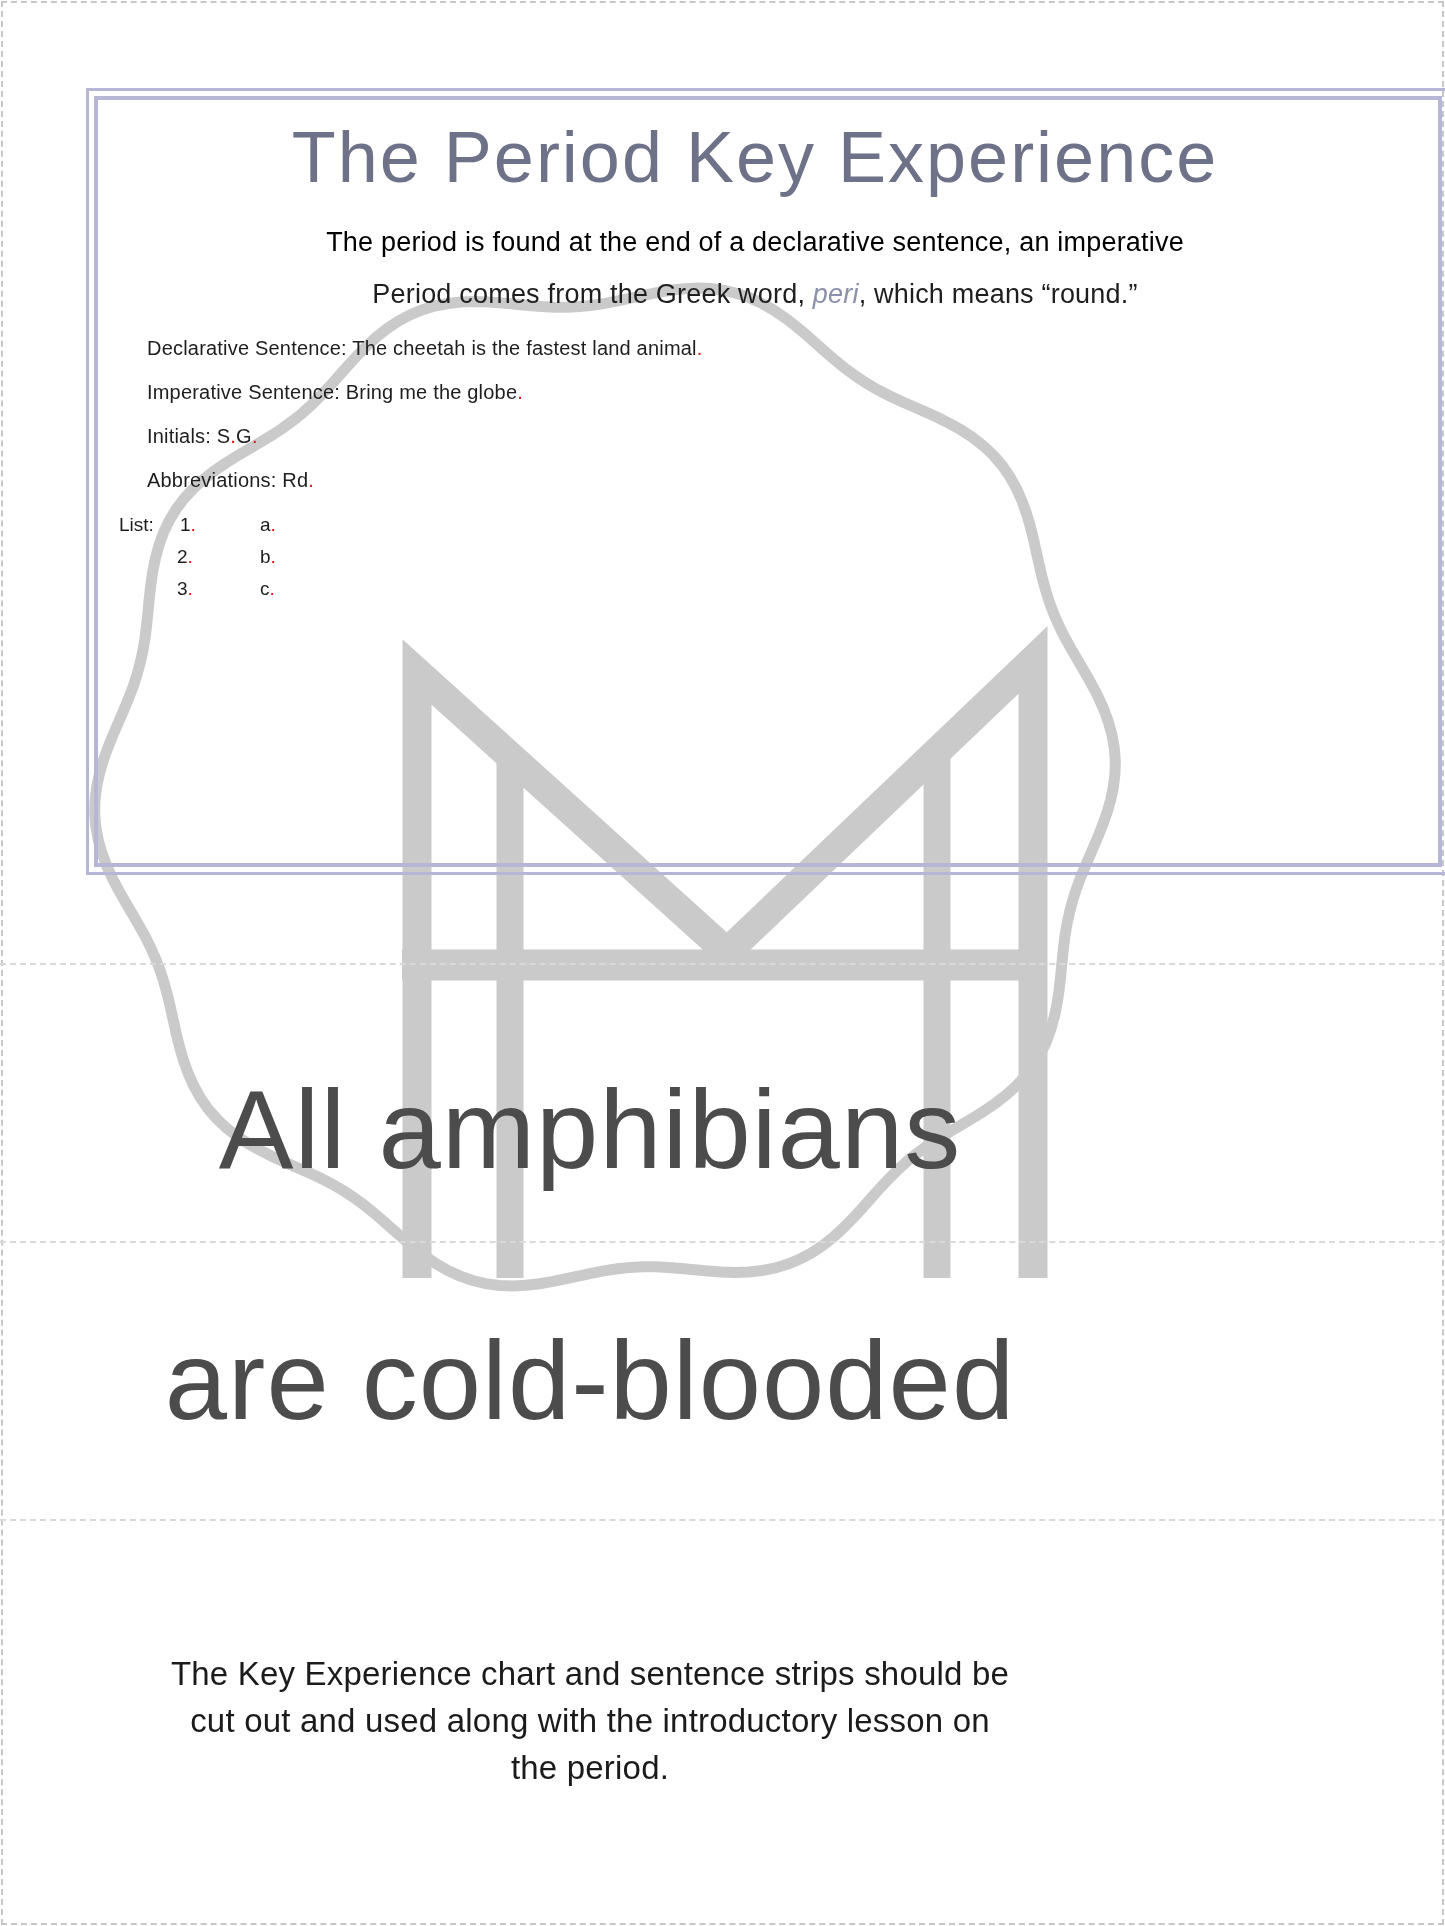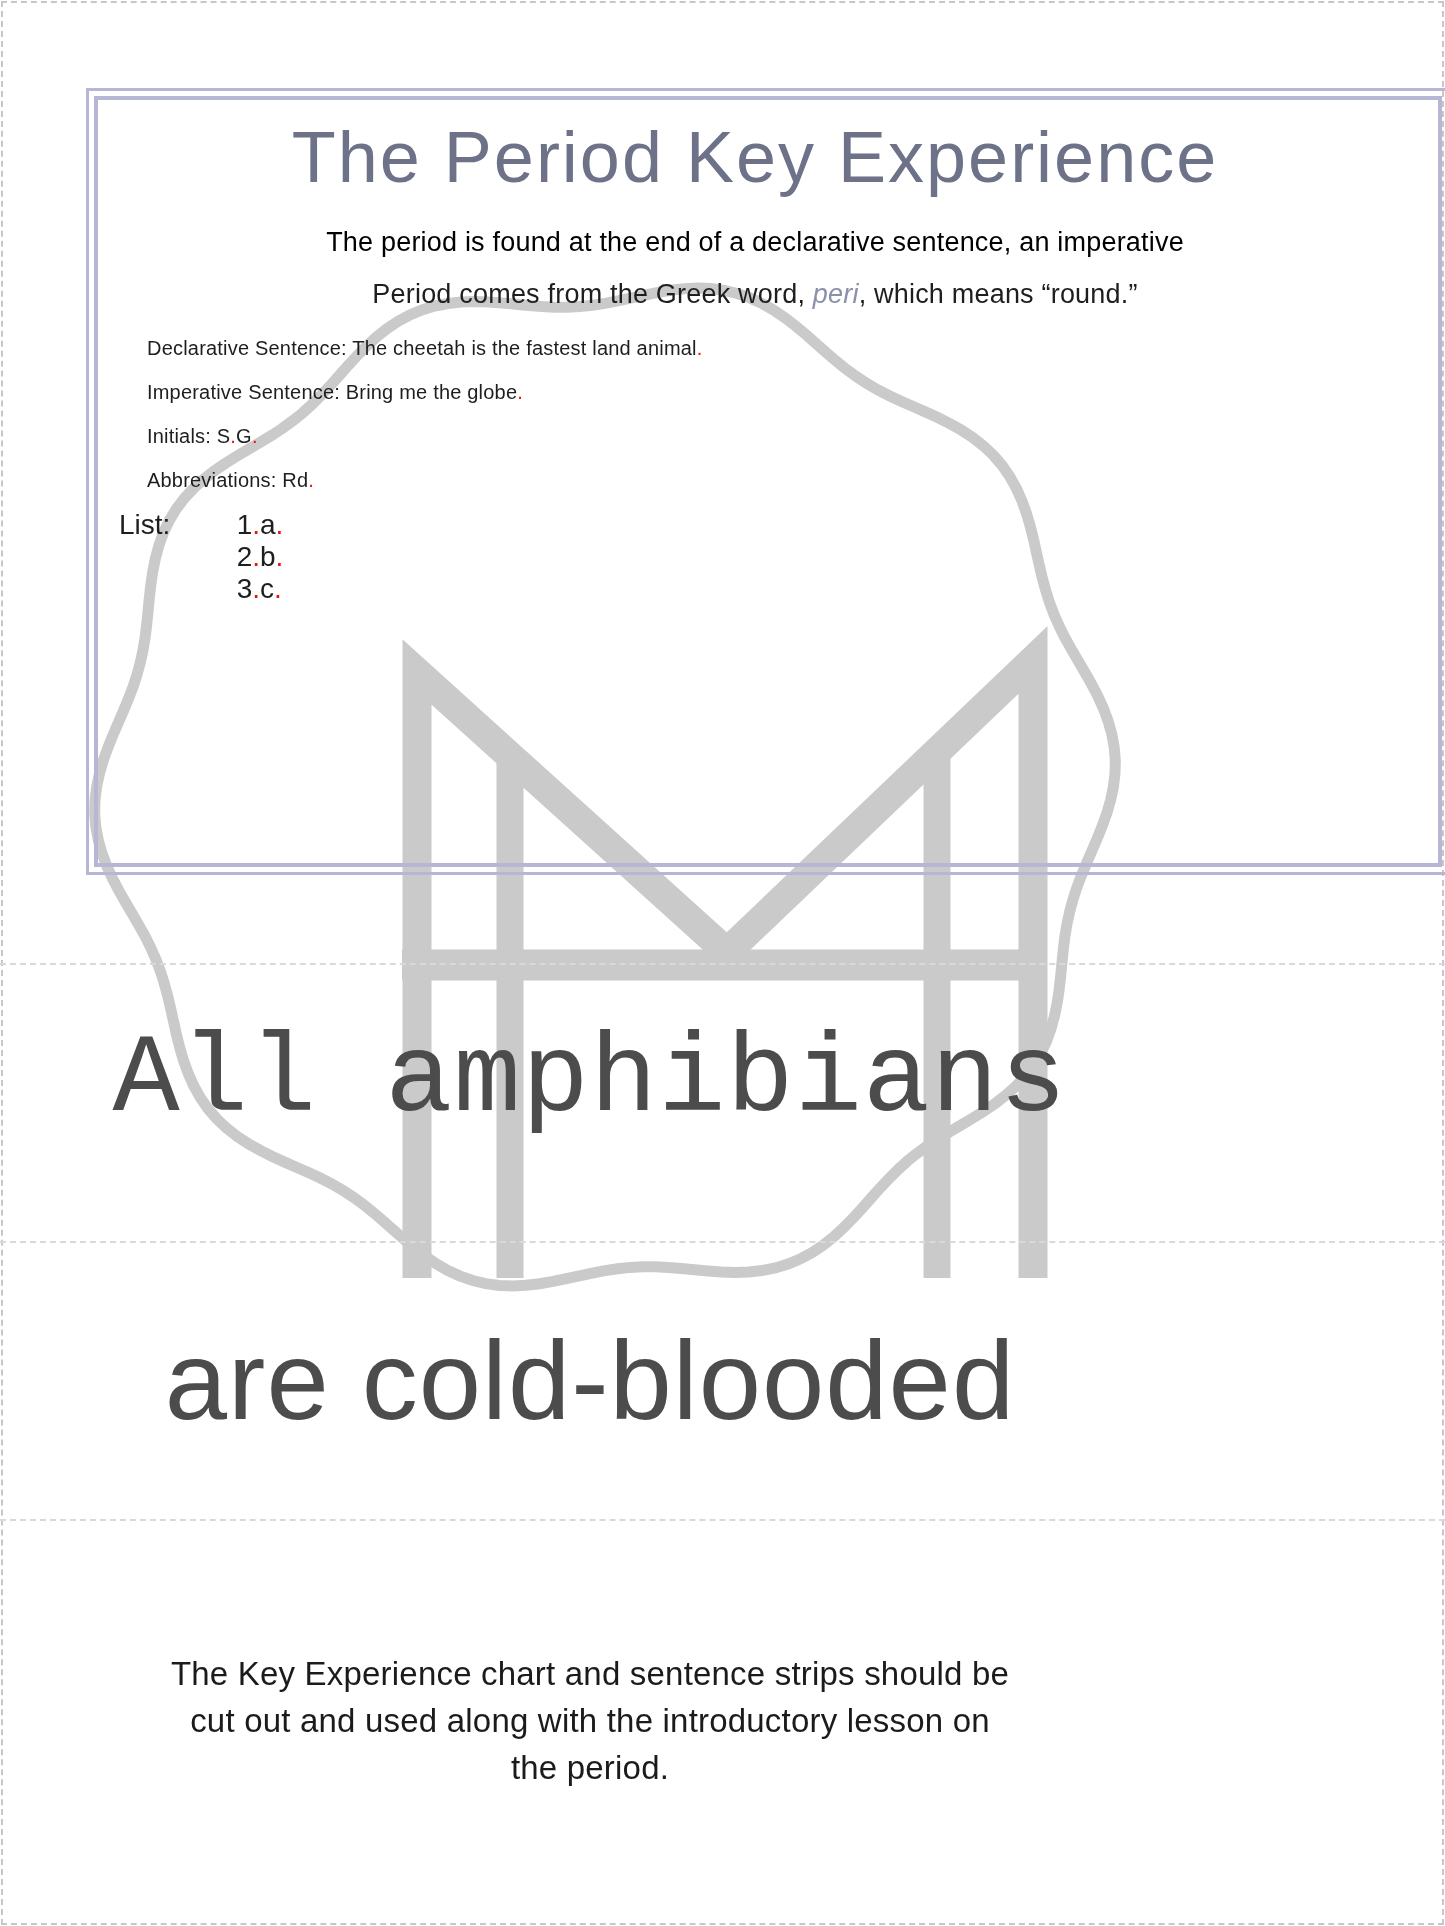--- a/index.html
+++ b/index.html
@@ -53,34 +53,34 @@
     color: #1e1e1e; margin-bottom: 22px; letter-spacing: 0.2px;
   }
   .kx-etym .greek { font-style: italic; color: #8b90ab; }
   .kx-examples-heading {
     font-size: 28px; line-height: 30px; color: #8b90ab;
     text-decoration: underline; margin-bottom: 8px;
   }
   .kx-example { font-size: 20px; line-height: 30px; margin-bottom: 14px; letter-spacing: 0.2px; margin-left: 28px; }
   .red-dot { color: #e61310; }
 
-  .kx-list { font-size: 28px; text-align: right; }
+  .kx-list { font-size: 19px; }
   .kx-list-row { display: flex; line-height: 32px; }
   .kx-list-label { width: 48px; }
   .kx-list-num { width: 93px; padding-left: 13px; }
   .kx-list-row.indent .kx-list-num { padding-left: 10px; }
 
   
   .strip {
     position: absolute; left: 0; width: 1180px; height: 278px;
     display: flex; align-items: center; justify-content: center;
     color: #4c4c4c; font-size: 112px; font-weight: 300; letter-spacing: 1px;
     white-space: nowrap;
   }
-  .strip.s1 { top: 941px; font-family: Liberation Mono, monospace; }
+  .strip.s1 { top: 990px; }
   .strip.s2 { top: 1241px; }
 
   
   .footer-note {
     position: absolute; left: 95px; top: 1650px; width: 990px;
     text-align: center; font-size: 33px; line-height: 47px; color: #1b1b1b;
     letter-spacing: 0.2px;
   }
 </style>
 </head>

